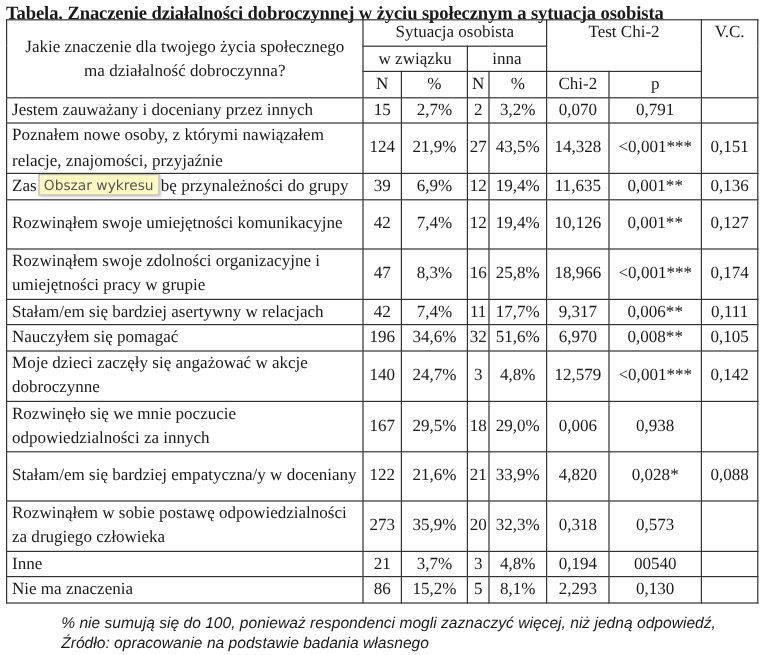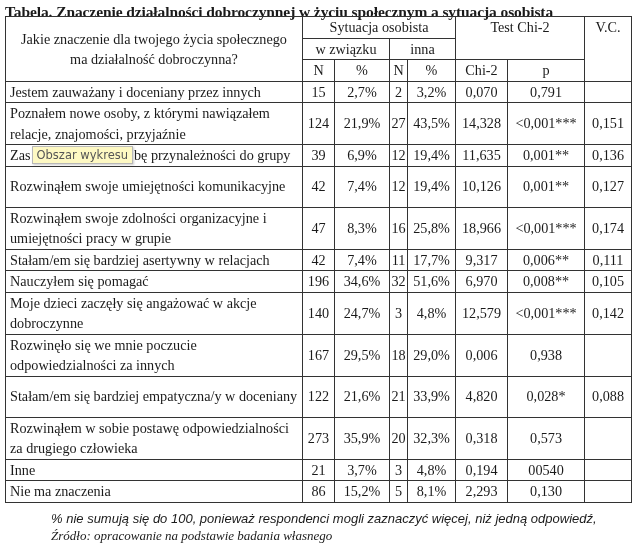--- a/index.html
+++ b/index.html
@@ -18,21 +18,21 @@
     tr.single td { height: 20px; margin-top: 25px; }
     tr.double td { height: 40px; }
     .hq { line-height: 20px; }
     .tooltip { display: inline-block; font-family: "DejaVu Sans", sans-serif; font-size: 11.5px;
                color: #555; background: #fef9c3; border: 1px solid #b8b8b8;
                box-shadow: 1px 1px 2px rgba(0,0,0,0.2); padding: 0 4px; line-height: 16px;
                vertical-align: 1px; margin: 0 1px; }
     .foot { position: absolute; left: 3px; font-size: 13px; font-style: italic; white-space: nowrap;
             font-family: "Liberation Sans", "DejaVu Sans", sans-serif; margin-left: 48px; }
     .foot1 { top: 511px; }
-    .foot2 { top: 528px; font-family: Liberation Serif, serif; }
+    .foot2 { top: 528px; }
   </style>
 </head>
 <body>
 
 <div class="title">Tabela. Znaczenie działalności dobroczynnej w życiu społecznym a sytuacja osobista</div>
 
 <table>
   <colgroup>
     <col style="width:297px">
     <col style="width:32px">

